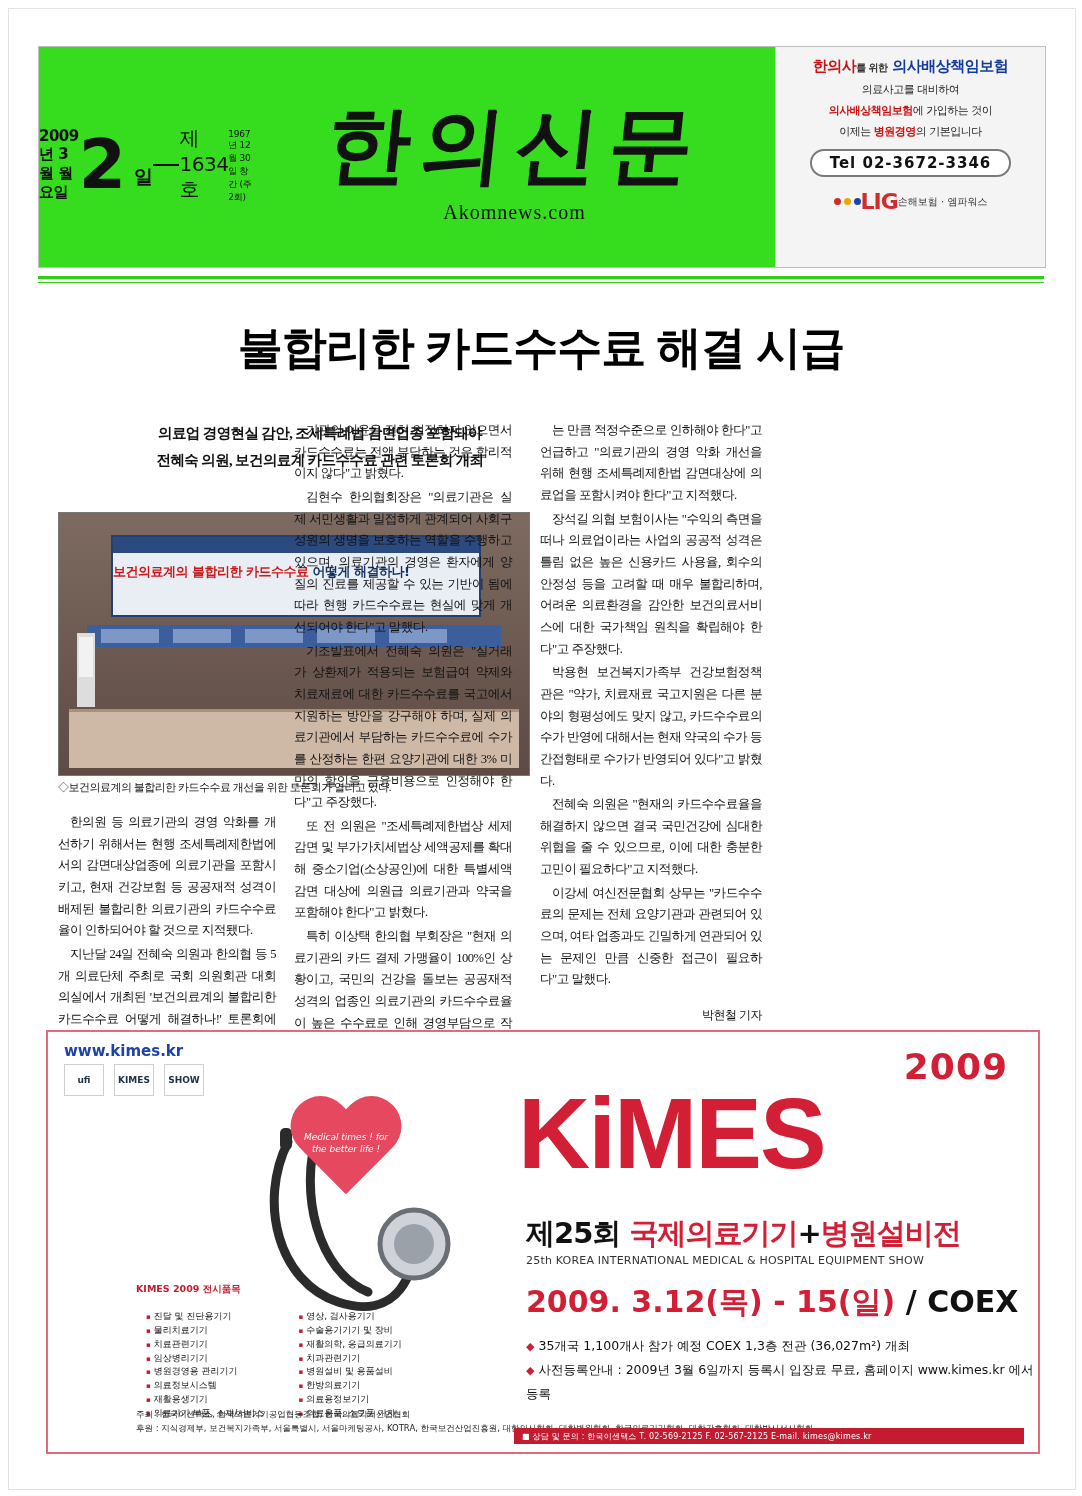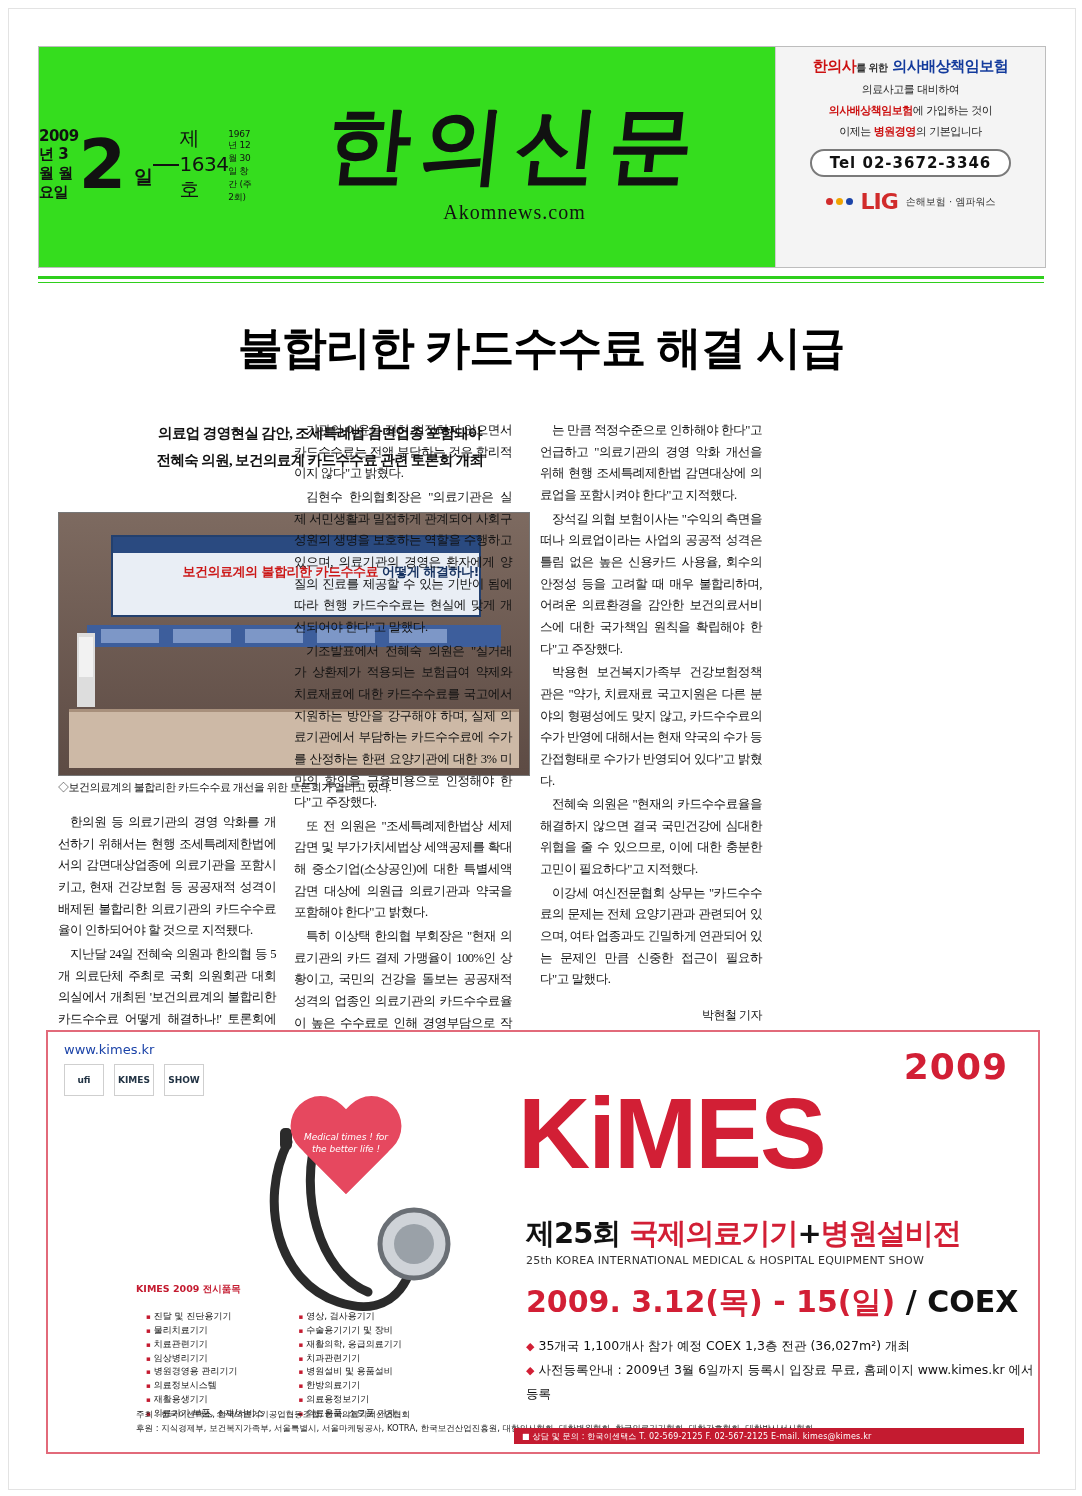--- a/index.html
+++ b/index.html
@@ -46,21 +46,21 @@
     display:flex;flex-direction:column;align-items:center;padding:10px 8px;box-sizing:border-box;
   }
   .ad-title{font-size:15px;font-weight:bold;color:#cc1111;letter-spacing:-.5px;}
   .ad-title .blue{color:#123a9c;}
   .ad-line{font-size:11px;color:#222;margin-top:6px;letter-spacing:-.5px;}
   .ad-line .b{color:#cc1111;font-weight:bold;}
   .ad-tel{
     margin-top:10px;border:2px solid #7a7a7a;border-radius:14px;background:#fff;
     font-size:15px;font-weight:bold;color:#111;padding:3px 18px;letter-spacing:1px;
   }
-  .ad-lig{margin-top:12px;display:flex;align-items:center;gap:8px;justify-content:flex-end;}
+  .ad-lig{margin-top:12px;display:flex;align-items:center;justify-content:flex-end;}
   .lig-dots{display:flex;gap:3px;}
   .lig-dots i{width:7px;height:7px;border-radius:50%;display:block;}
   .lig-word{font-size:22px;font-weight:bold;color:#d12b2b;letter-spacing:-1px;}
   .lig-sub{font-size:10px;color:#333;}
 
   
   .mast-rule2{position:absolute;left:38px;top:276px;width:1006px;height:3px;background:#2fcf1c;}
   .mast-rule3{position:absolute;left:38px;top:282px;width:1006px;height:1px;background:#2fcf1c;}
 
   
@@ -80,21 +80,21 @@
     position:absolute;left:58px;top:512px;width:470px;height:262px;
     border:1px solid #777;overflow:hidden;background:#6a5a52;
   }
   .ph-wall{position:absolute;inset:0;background:linear-gradient(#7d6a60,#5d4b44);}
   .ph-screen{
     position:absolute;left:52px;top:22px;width:366px;height:78px;background:#e9eef5;
     border:2px solid #23406e;
   }
   .ph-screen .bar{position:absolute;left:0;top:0;width:100%;height:16px;background:#2a4a80;}
   .ph-screen .txt{
-    position:absolute;left:0;top:26px;width:100%;text-align:right;
+    position:absolute;left:0;top:26px;width:100%;text-align:left;
     font-size:13px;font-weight:bold;color:#15315f;letter-spacing:-.5px;
   }
   .ph-screen .txt .red{color:#cc1818;}
   .ph-strip{position:absolute;left:28px;top:112px;width:414px;height:22px;background:#3d5e9c;}
   .ph-strip .s{position:absolute;top:4px;height:14px;background:#7d97c7;}
   .ph-table{position:absolute;left:10px;top:196px;width:450px;height:56px;background:#cdb9a6;
     border-top:3px solid #a8907c;}
   .ph-person{position:absolute;top:150px;width:30px;height:50px;}
   .ph-person .head{width:16px;height:16px;border-radius:50%;background:#e3bb97;margin:0 auto;}
   .ph-person .body{width:30px;height:34px;background:#1c2030;margin-top:2px;border-radius:4px 4px 0 0;}
@@ -115,21 +115,21 @@
   .col2{left:294px;top:420px;width:218px;}
   .col3{left:540px;top:420px;width:222px;}
   .byline{margin-top:14px;text-align:right;font-size:12px;}
   .byline .mail{font-size:10.5px;color:#333;}
 
   
   .bigad{
     position:absolute;left:46px;top:1030px;width:990px;height:420px;
     border:2px solid #e26a7a;background:#fff;overflow:hidden;
   }
-  .bigad .site{position:absolute;left:16px;top:10px;font-size:13px;font-weight:normal;color:#1b43a8;}
+  .bigad .site{position:absolute;left:16px;top:10px;font-size:15px;font-weight:bold;color:#1b43a8;}
   .logos{position:absolute;left:16px;top:32px;display:flex;gap:10px;align-items:center;}
   .logos .lg{width:38px;height:30px;background:#fff;border:1px solid #cfcfcf;
     display:flex;align-items:center;justify-content:center;font-size:9px;color:#234;font-weight:bold;}
   .heart{
     position:absolute;left:238px;top:66px;width:120px;height:110px;
   }
   .heart:before,.heart:after{
     content:"";position:absolute;top:0;width:60px;height:96px;
     background:#e6485f;border-radius:60px 60px 0 0;
   }

